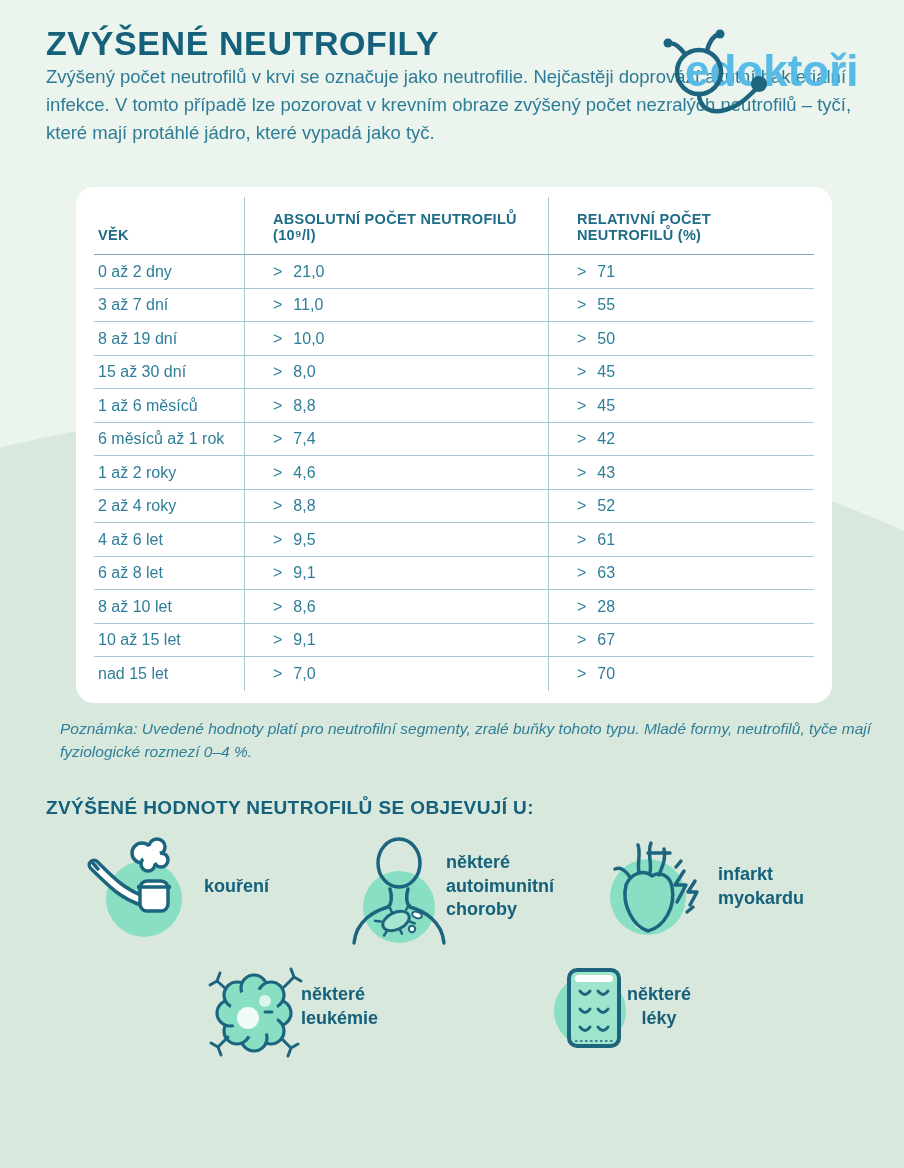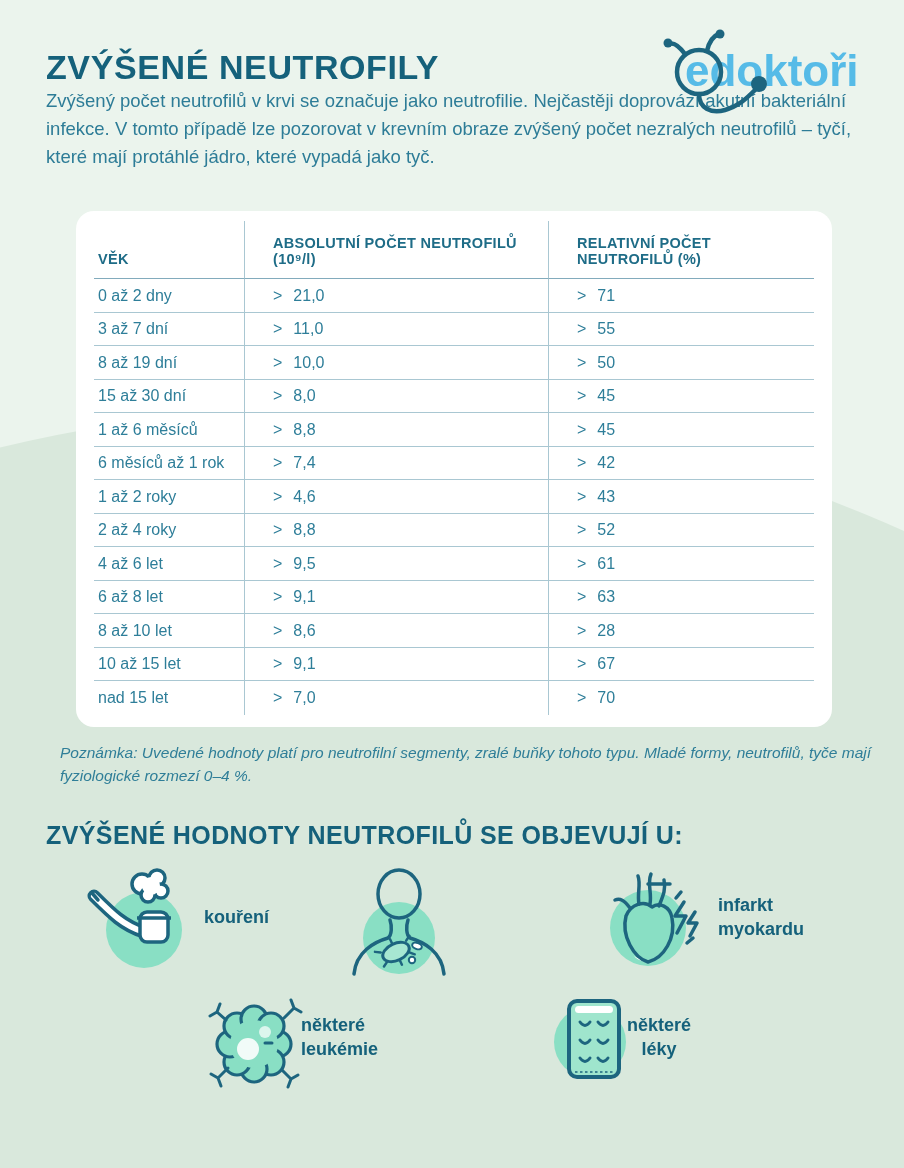--- a/index.html
+++ b/index.html
@@ -27,21 +27,21 @@
   .bg-circle{
     position:absolute;
     width:2800px;height:2800px;
     border-radius:50%;
     background:var(--bg-circle);
     left:-1070px;top:408px;
   }
   .content{position:relative;padding:0 46px;}
 
   
-  .hdr{position:relative;padding-top:48px;}
+  .hdr{position:relative;padding-top:24px;}
   .title{
     font-size:34px;font-weight:700;letter-spacing:.6px;
     color:var(--dark);
   }
   .logo{position:absolute;top:26px;right:-6px;width:205px;height:92px;}
 
   
   .intro{
     width:818px;
     font-size:18.5px;line-height:1.52;color:var(--teal);
@@ -75,21 +75,21 @@
   
   .src{
     margin:20px 0 0 14px;width:824px;
     font-size:15.5px;font-style:italic;line-height:1.5;color:#2f7e98;
   }
   .note{margin-top:14px;}
 
   
   .causes-h{
     margin:34px 0 0 0;
-    font-size:25px;font-weight:700;letter-spacing:.4px;
+    font-size:19px;font-weight:700;letter-spacing:.4px;
     color:var(--dark);
   }
   .icon-row{position:relative;width:812px;}
   .row1{height:118px;margin-top:14px;}
   .row2{height:118px;margin-top:4px;}
   .itm-icon{position:absolute;}
   .itm-label{
     position:absolute;
     font-size:18px;font-weight:700;line-height:1.3;color:var(--dark);
   }
@@ -314,20 +314,21 @@
               <line x1="52" y1="97" x2="52" y2="102"></line>
               <line x1="64" y1="94" x2="68" y2="98"></line>
               <line x1="66" y1="82" x2="71" y2="79"></line>
               <line x1="52" y1="79" x2="52" y2="74"></line>
             </g>
           </g>
           <ellipse cx="73" cy="82" rx="5" ry="3" fill="#fff" stroke="#1d657f" stroke-width="2" transform="rotate(20 73 82)"></ellipse>
           <circle cx="68" cy="96" r="3.2" fill="#fff" stroke="#1d657f" stroke-width="2"></circle>
         </svg>
       </div>
+      <div class="itm-label" style="left:400px;top:18px;width:118px;">některé autoimunitní choroby</div>
 
       <div class="itm-icon" style="left:550px;top:0;">
         <svg width="112" height="112" viewBox="0 0 112 112">
           <circle cx="52" cy="64" r="38" fill="#89dfc4"></circle>
           <path d="M38,92 Q 52,101 66,90 Q 54,104 40,94 Z" fill="#fff"></path>
           <g fill="none" stroke="#1d657f" stroke-width="3.5" stroke-linecap="round" stroke-linejoin="round">
             <path d="M30,52 C 25,72 38,94 52,98 C 68,94 80,74 76,54 C 74,42 63,38 56,43 C 48,36 35,40 30,52 Z"></path>
             <path d="M43,40 C 41,30 45,20 42,12"></path>
             <path d="M54,40 C 56,28 51,20 55,10"></path>
             <path d="M63,42 C 67,32 70,26 68,16"></path>

